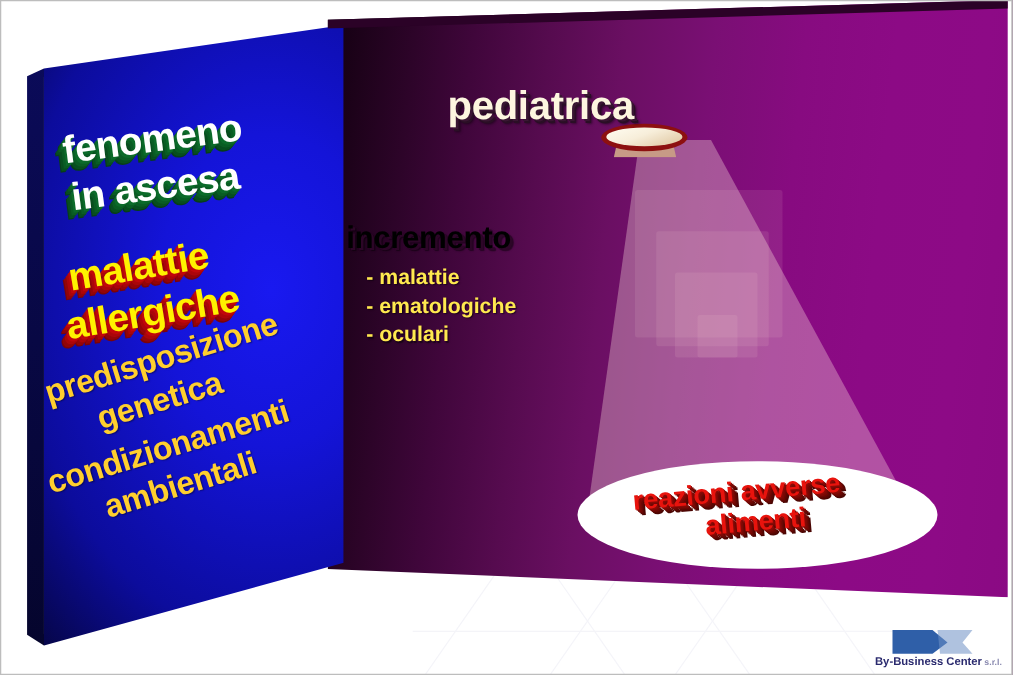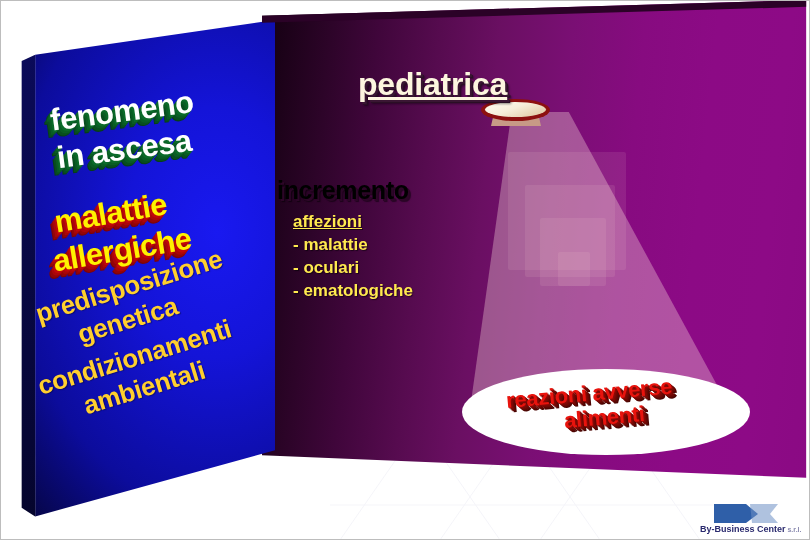--- a/index.html
+++ b/index.html
@@ -147,21 +147,21 @@
 
   #blk-fenomeno{left:48px;top:103px;transform:rotate(-7.5deg);transform-origin:left top;}
   #blk-fenomeno .l2{display:block;margin-top:2px;margin-left:2px;}
   #blk-malattie{left:52px;top:205px;transform:rotate(-9.5deg);transform-origin:left top;}
   #blk-malattie .l2{display:block;margin-top:2px;margin-left:-8px;}
   #blk-predisposizione{left:32px;top:300px;transform:rotate(-17deg);transform-origin:left top;}
   #blk-predisposizione .l2{display:block;margin-top:1px;margin-left:34px;}
   #blk-condizionamenti{left:34px;top:372px;transform:rotate(-17deg);transform-origin:left top;}
   #blk-condizionamenti .l2{display:block;margin-top:1px;margin-left:38px;}
 
-  #blk-title{left:358px;top:66px;text-align:right;text-decoration:underline;}
+  #blk-title{left:358px;top:66px;text-align:right;}
   #blk-title .l2{display:block;margin-top:-6px;}
   #blk-incremento{left:277px;top:176px;}
   #blk-affezioni{left:293px;top:210px;}
 
   #blk-reazioni{left:505px;top:388px;transform:rotate(-5deg);transform-origin:left top;z-index:22;}
   #blk-reazioni .l2{display:block;margin-top:-1px;margin-left:56px;}
 
   
   #logo{
     position:absolute;left:700px;top:494px;width:108px;height:42px;z-index:40;
@@ -227,24 +227,23 @@
     <span class="l2">ambientali</span>
   </div>
 
   <div class="blk t-head" id="blk-title">
     <span>pediatrica</span>
   </div>
 
   <div class="blk t-incr" id="blk-incremento">incremento</div>
 
   <div class="blk t-list" id="blk-affezioni">
-    <div class="hd">affezioni</div>
     <div>- malattie</div>
+    <div>- ematologiche</div>
     <div>- oculari</div>
-    <div>- ematologiche</div>
   </div>
 
   <div class="blk t-red" id="blk-reazioni">
     <span>reazioni avverse</span>
     <span class="l2">alimenti</span>
   </div>
 
   <div id="logo">
     <svg width="70" height="26" viewBox="0 0 70 26" style="position:absolute;left:12px;top:4px;">
       <path d="M2 6 L34 6 L46 16 L34 25 L2 25 Z" fill="#2f5fa8"></path>

